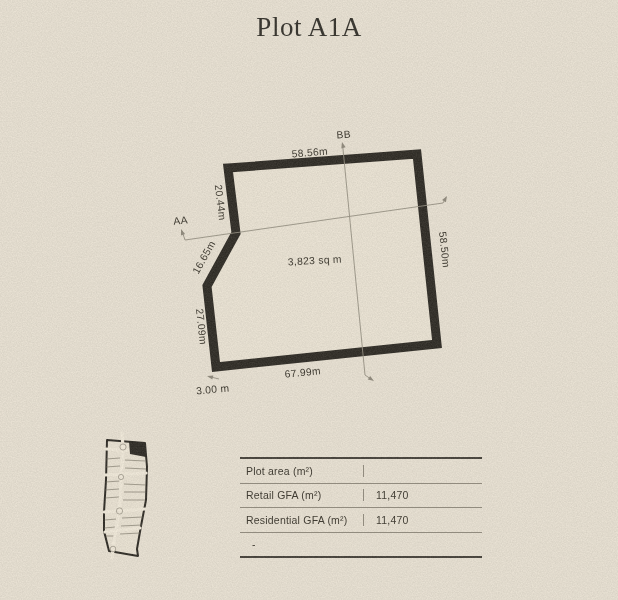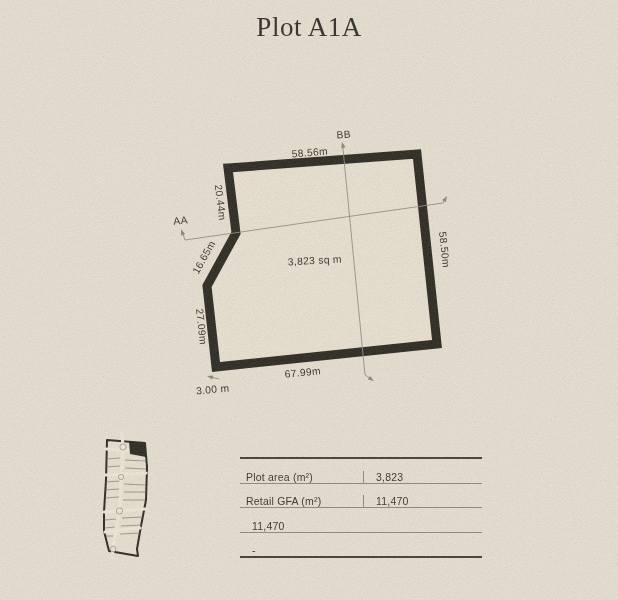--- a/index.html
+++ b/index.html
@@ -41,21 +41,21 @@
     border-top: 2px solid #45413a;
     border-bottom: 2px solid #45413a;
     z-index: 2;
     color: #3a362d;
     font-size: 10.5px;
     letter-spacing: 0.2px;
   }
   .t-row {
     display: flex;
     height: 23.5px;
-    align-items: flex-end;
+    align-items: center;
   }
   .t-row:not(:last-child) { border-bottom: 1px solid #918b7e; }
   .t-label {
     width: 117px;
     border-right: 1px solid #918b7e;
     display: flex;
     align-items: center;
     padding-left: 6px;
   }
   .t-value {
@@ -149,27 +149,27 @@
         <circle cx="119.5" cy="511" r="3.1"></circle>
         <circle cx="113" cy="549" r="2.8"></circle>
       </g>
       <polygon points="129,441 145,443 146,457 130,454" fill="#2d2a24"></polygon>
     </g>
   </svg>
 
   <div class="details-table">
     <div class="t-row">
       <div class="t-label">Plot area (m²)</div>
-      <div class="t-value">3,823</div>
     </div>
     <div class="t-row">
       <div class="t-label">Retail GFA (m²)</div>
       <div class="t-value">11,470</div>
     </div>
     <div class="t-row">
+      <div class="t-label">Residential GFA (m²)</div>
       <div class="t-value">11,470</div>
     </div>
     <div class="t-row">
       <div class="t-value">-</div>
     </div>
   </div>
 
   <svg class="grain" width="618" height="600">
     <filter id="grainF">
       <feTurbulence type="fractalNoise" baseFrequency="0.8" numOctaves="2" seed="7"></feTurbulence>

